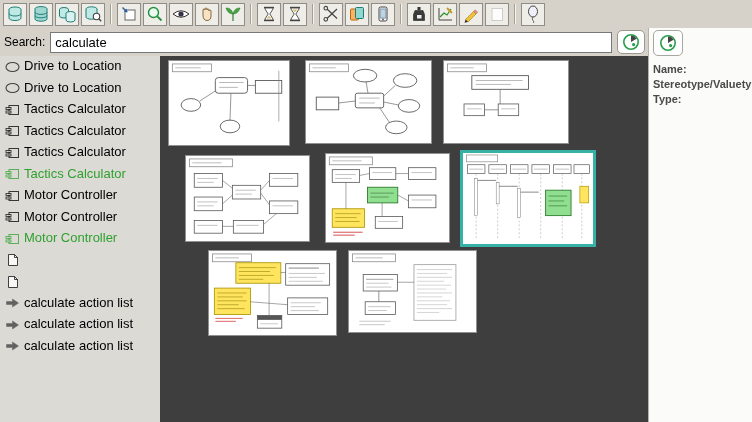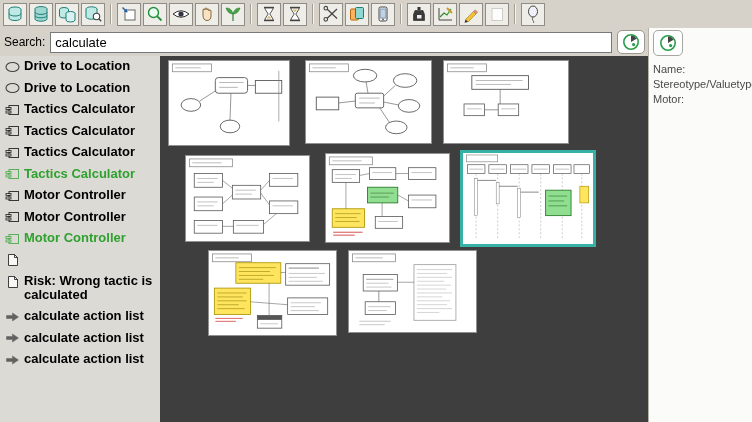--- a/index.html
+++ b/index.html
@@ -17,34 +17,34 @@
   .searchrow { position:absolute; left:0; top:28px; width:648px; height:28px;
                display:flex; align-items:center; padding-left:4px; }
   .search-label { font-size:12px; color:#000; margin-right:5px; }
   .search-input { width:562px; height:21px; border:1px solid #76787a; background:#fff;
                   font:13px "Liberation Sans","DejaVu Sans",sans-serif; padding:0 4px; }
   .zoom-btn { width:28px; height:24px; margin-left:5px; border:1px solid #9a9890; border-radius:5px;
               background:#fff; display:flex; align-items:center; justify-content:center; padding:0; cursor:pointer; }
 
   
   .sidebar { position:absolute; left:0; top:56px; width:160px; height:366px; background:#dcdad5; overflow:hidden; }
-  .sb-item { display:flex; align-items:flex-start; padding:3px 1px 4px 3px; font-size:13px; color:#000; line-height:14px; cursor:default;font-weight:bold; }
+  .sb-item { display:flex; align-items:flex-start; padding:3px 1px 4px 3px; font-size:13px; color:#000; line-height:14px; cursor:default; }
   .sb-item.green { color:#2fa12f; }
   .sb-icon { width:18px; flex:0 0 18px; margin-right:3px; display:flex; justify-content:center; padding-top:0.5px; }
   .sb-label { flex:1 1 auto; }
 
   
   .canvas { position:absolute; left:160px; top:56px; width:488px; height:366px; background:#3e3e3e; }
   .thumb { position:absolute; background:#fff; border:1px solid #909090; cursor:pointer; }
   .thumb.selected { border:1px solid #37b0a5; box-shadow:0 0 0 2px #37b0a5; }
   .thumb svg { display:block; width:100%; height:100%; }
 
   
   .props { position:absolute; left:648px; top:28px; width:104px; height:394px; background:#fbfbfa;
-           border-left:1px solid #b5b2aa; padding:2px 0 0 4px; }
+           border-left:1px solid #b5b2aa; padding:2px 0 0 4px;font-weight:bold; }
   .props-zoom { width:30px; height:26px; border:1px solid #a8a6a0; border-radius:5px; background:#fff;
                 display:flex; align-items:center; justify-content:center; padding:0; margin-bottom:6px; cursor:pointer; }
   .prop-label { font-size:11px; color:#4a4a4a; line-height:15px; white-space:nowrap; }
 </style>
 </head>
 <body>
 
 <div class="app">
 
   <div class="toolbar">
@@ -293,21 +293,20 @@
           </svg>
         </span>
       </div>
       <div class="sb-item">
         <span class="sb-icon">
           <svg width="17" height="14" viewBox="0 0 16 14">
             <path d="M4,1.5 h6 l3,3 v8 h-9 Z" fill="#fff" stroke="currentColor" stroke-width="0.9" opacity="0.8"></path>
             <path d="M10,1.5 v3 h3" fill="none" stroke="currentColor" stroke-width="0.9" opacity="0.8"></path>
           </svg>
         </span>
-        <span class="sb-label">Risk: Wrong tactic is calculated</span>
       </div>
       <div class="sb-item">
         <span class="sb-icon">
           <svg width="17" height="14" viewBox="0 0 16 14">
             <path d="M2,5.5 h6 v-2.5 l6,4 -6,4 v-2.5 h-6 Z" fill="currentColor" opacity="0.55" stroke="currentColor" stroke-width="0.5"></path>
           </svg>
         </span>
         <span class="sb-label">calculate action list</span>
       </div>
       <div class="sb-item">
@@ -550,16 +549,16 @@
   <div class="props">
     <button class="props-zoom">
         <svg width="20" height="20" viewBox="0 0 20 20">
           <circle cx="10" cy="10" r="7.2" fill="#fff" stroke="#2a9d4a" stroke-width="1.6"></circle>
           <path d="M10,10 L10,3.5 A6.5,6.5 0 0 1 15.5,6.8 Z" fill="#444"></path>
           <circle cx="12.6" cy="12.6" r="1.6" fill="#2a9d4a"></circle>
         </svg>
       </button>
     <div class="prop-label">Name:</div>
     <div class="prop-label">Stereotype/Valuetype:</div>
-    <div class="prop-label">Motor:</div>
+    <div class="prop-label">Type:</div>
   </div>
 
 </div>
 
 </body></html>

